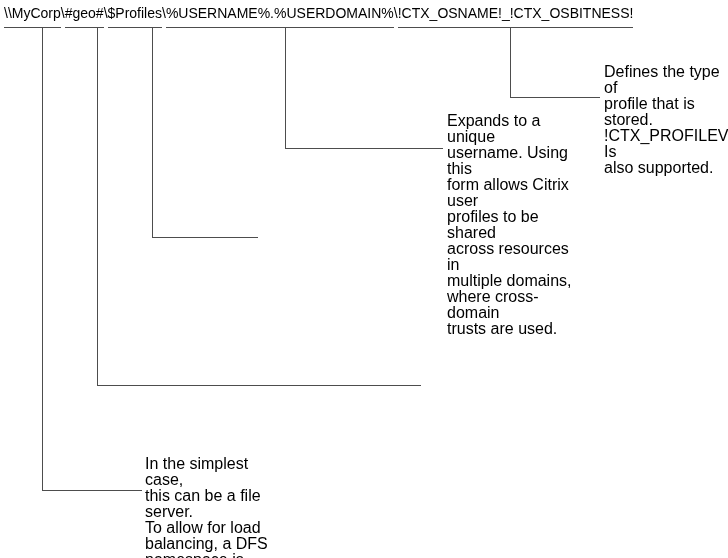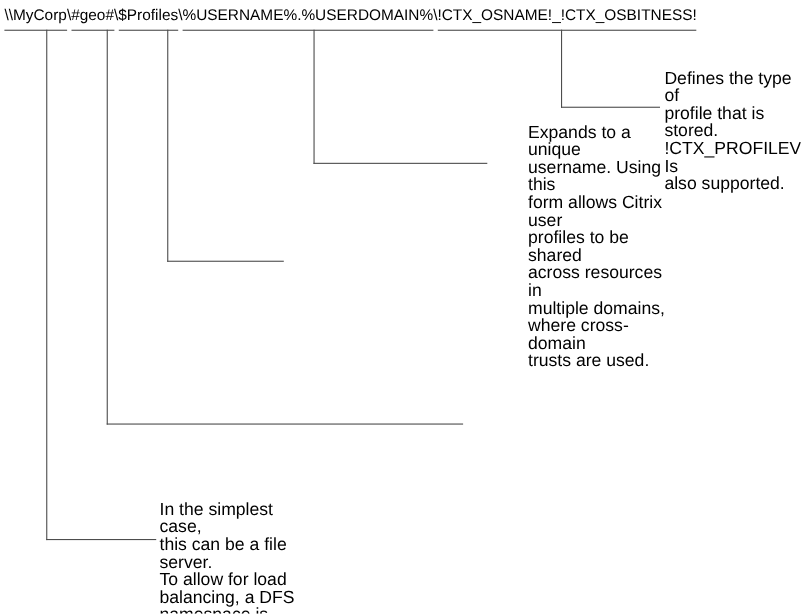--- a/index.html
+++ b/index.html
@@ -79,21 +79,21 @@
 
   <div class="note" style="left:145px; top:456px; width:135px;">In the simplest case,
 this can be a file server.
 To allow for load
 balancing, a DFS
 namespace is
 recommended.</div>
 
 
 
-  <div class="note" style="left:447px; top:113px; width:135px;margin-left:33px;">Expands to a unique
+  <div class="note" style="left:447px; top:113px; width:135px;">Expands to a unique
 username. Using this
 form allows Citrix user
 profiles to be shared
 across resources in
 multiple domains,
 where cross-domain
 trusts are used.</div>
 
   <div class="note" style="left:604px; top:64px; width:124px;">Defines the type of
 profile that is stored.

